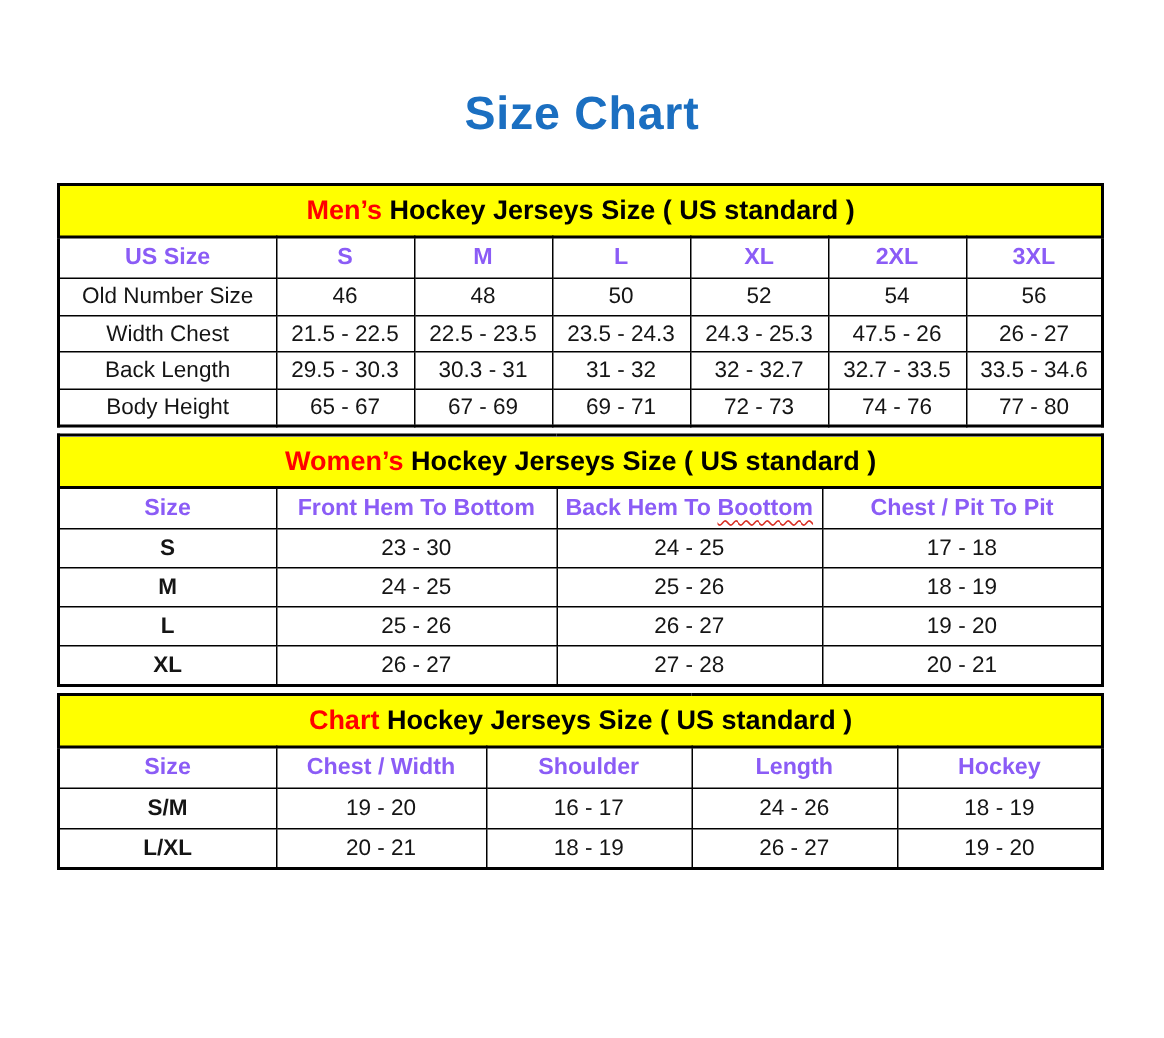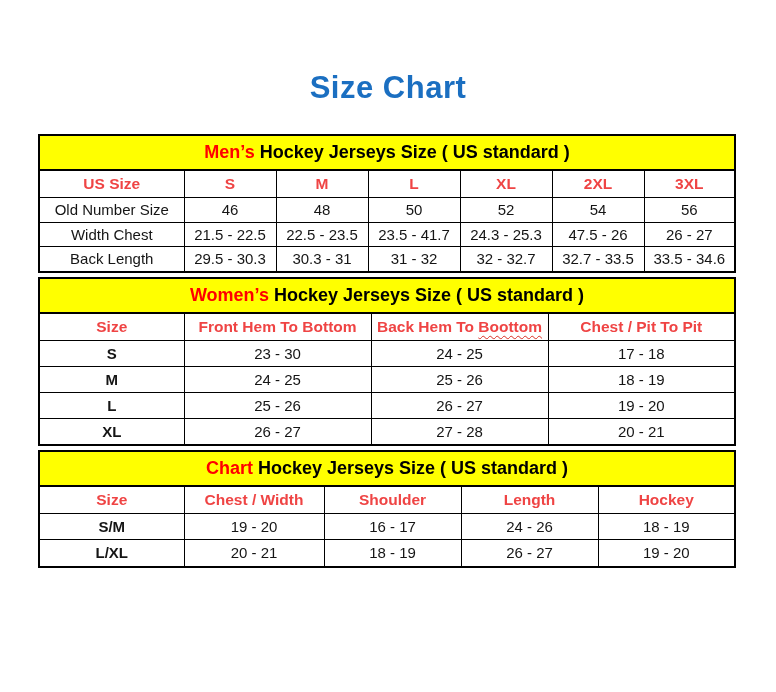--- a/index.html
+++ b/index.html
@@ -4,21 +4,21 @@
 <style>
   html, body { margin:0; padding:0; background:#ffffff; }
   body {
     width:776px; height:692px; overflow:hidden;
     font-family:"Liberation Sans", sans-serif;
     -webkit-font-smoothing:antialiased;
   }
   .sheet { position:relative; width:776px; height:692px; background:#ffffff; }
 
   .page-title {
-    margin:12px; padding-top:58px; height:38px;
+    margin:0; padding-top:58px; height:38px;
     text-align:center; font-size:31px; font-weight:bold;
     color:#1b6fc1; letter-spacing:0.5px;
   }
 
   .tables { position:absolute; left:38px; top:122px; width:568px; }
 
   table.size-table {
     border-collapse:collapse; table-layout:fixed; width:696px;
     border:2px solid #000; margin:0 0 4px 0;
   }
@@ -26,21 +26,21 @@
     border:1.5px solid #000; padding:0;
     text-align:center; vertical-align:middle;
     font-size:15px; color:#151515; white-space:nowrap; overflow:hidden;
   }
   tr.band td {
     background:#ffff00; height:33px;
     font-size:18px; font-weight:bold; color:#000;
     border:2px solid #000;
   }
   tr.band .hl { color:#ff0000; }
-  tr.hdr th { font-weight:bold; height:26px; font-size:15.5px; color:#ef4444; }
+  tr.hdr th { font-weight:bold; height:26px; font-size:15.5px; color:#8b5cf6; }
   tr.data td { height:24px; }
   .mens  tr.data td { height:23.5px; }
   .womens tr.data td { height:25px; }
   .youth tr.data td { height:25.5px; }
   td.rowhead-bold { font-weight:bold; }
   .squiggle {
     text-decoration-line:underline;
     text-decoration-style:wavy;
     text-decoration-color:#d93025;
     text-decoration-thickness:1px;
@@ -85,33 +85,42 @@
         <td>48</td>
         <td>50</td>
         <td>52</td>
         <td>54</td>
         <td>56</td>
       </tr>
       <tr class="data">
         <td>Width Chest</td>
         <td>21.5 - 22.5</td>
         <td>22.5 - 23.5</td>
-        <td>23.5 - 41.7</td>
+        <td>23.5 - 24.3</td>
         <td>24.3 - 25.3</td>
         <td>47.5 - 26</td>
         <td>26 - 27</td>
       </tr>
       <tr class="data">
         <td>Back Length</td>
         <td>29.5 - 30.3</td>
         <td>30.3 - 31</td>
         <td>31 - 32</td>
         <td>32 - 32.7</td>
         <td>32.7 - 33.5</td>
         <td>33.5 - 34.6</td>
+      </tr>
+      <tr class="data">
+        <td>Body Height</td>
+        <td>65 - 67</td>
+        <td>67 - 69</td>
+        <td>69 - 71</td>
+        <td>72 - 73</td>
+        <td>74 - 76</td>
+        <td>77 - 80</td>
       </tr>
     </tbody>
       </table>
 
     <table class="size-table womens">
       <colgroup>
         <col style="width:145px">
           <col style="width:187px">
           <col style="width:177px">
           <col style="width:187px">

